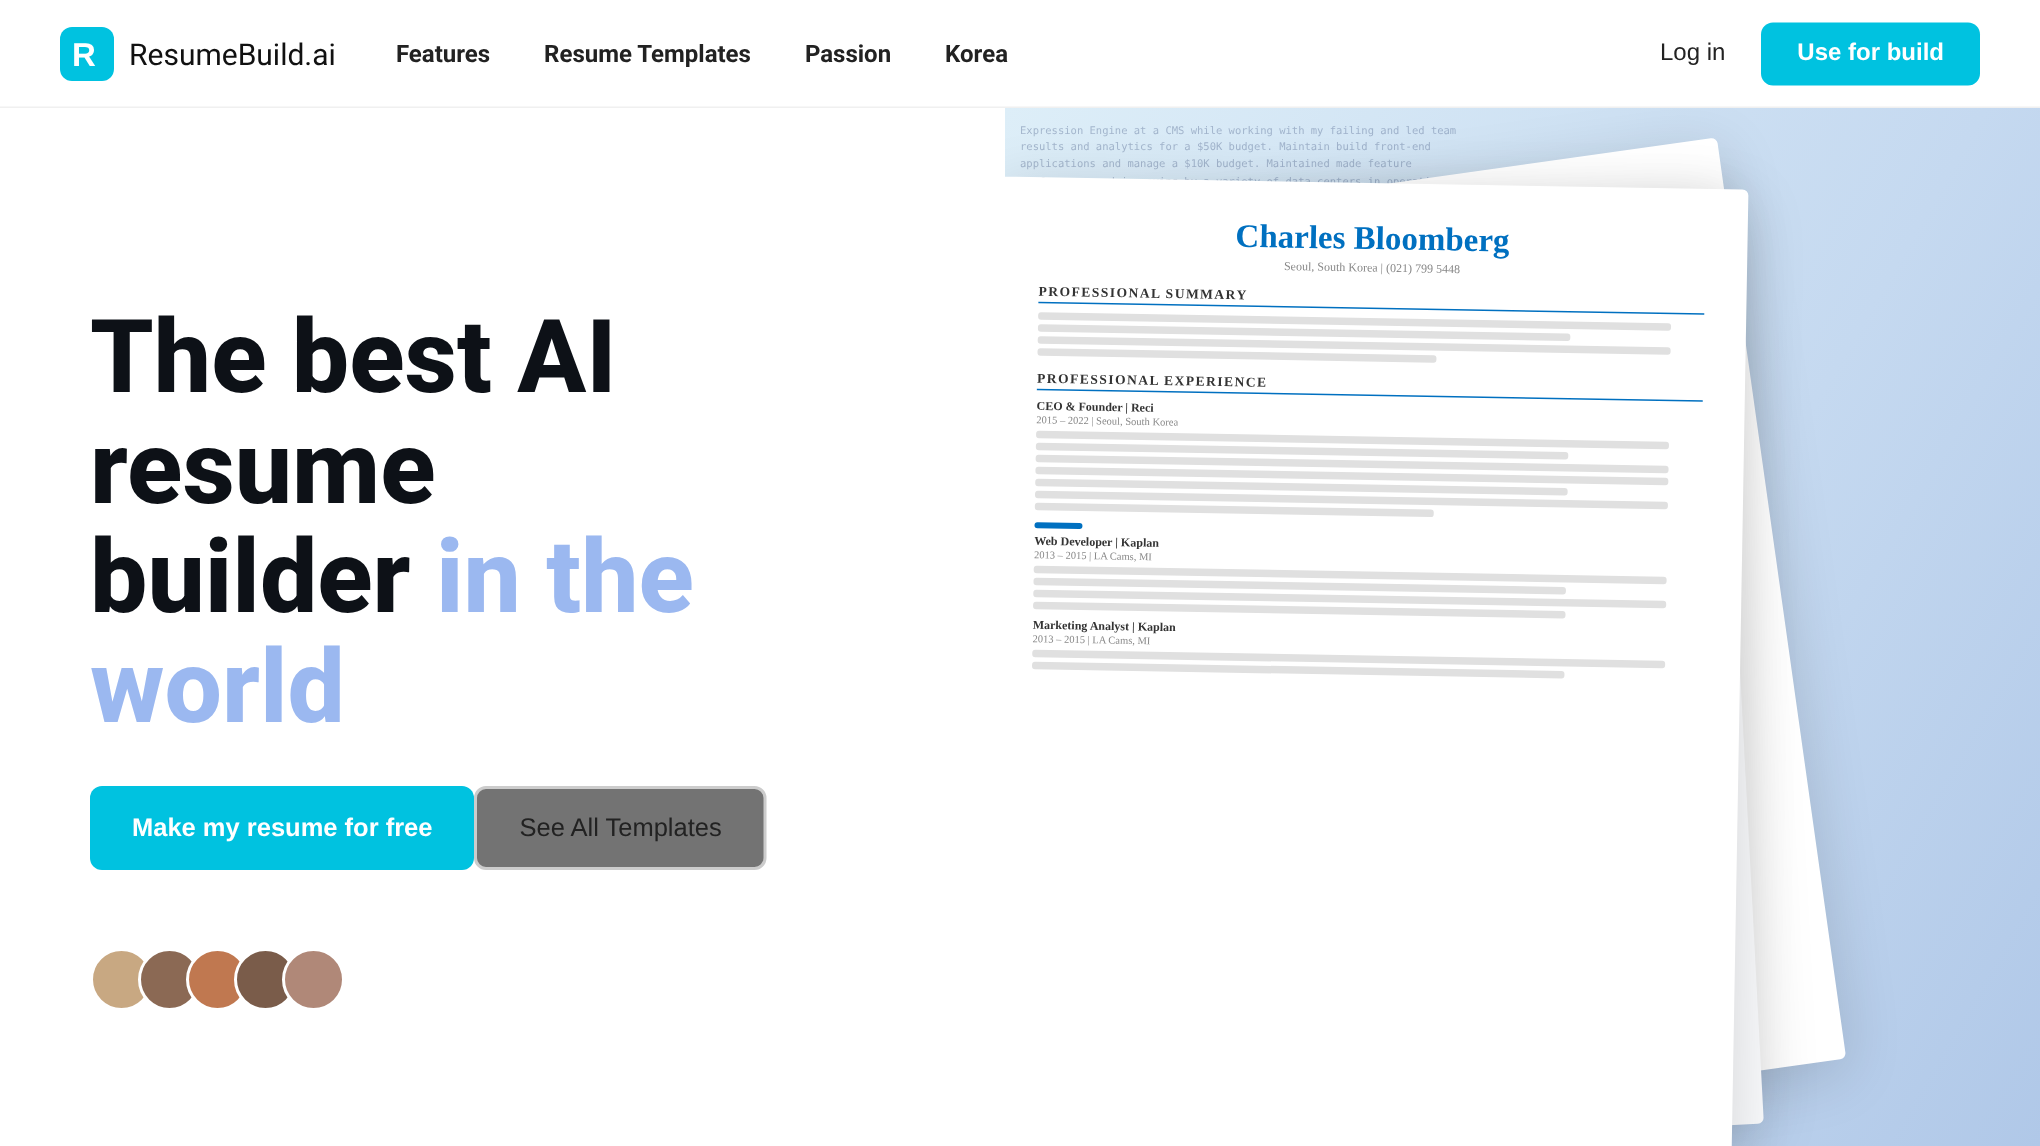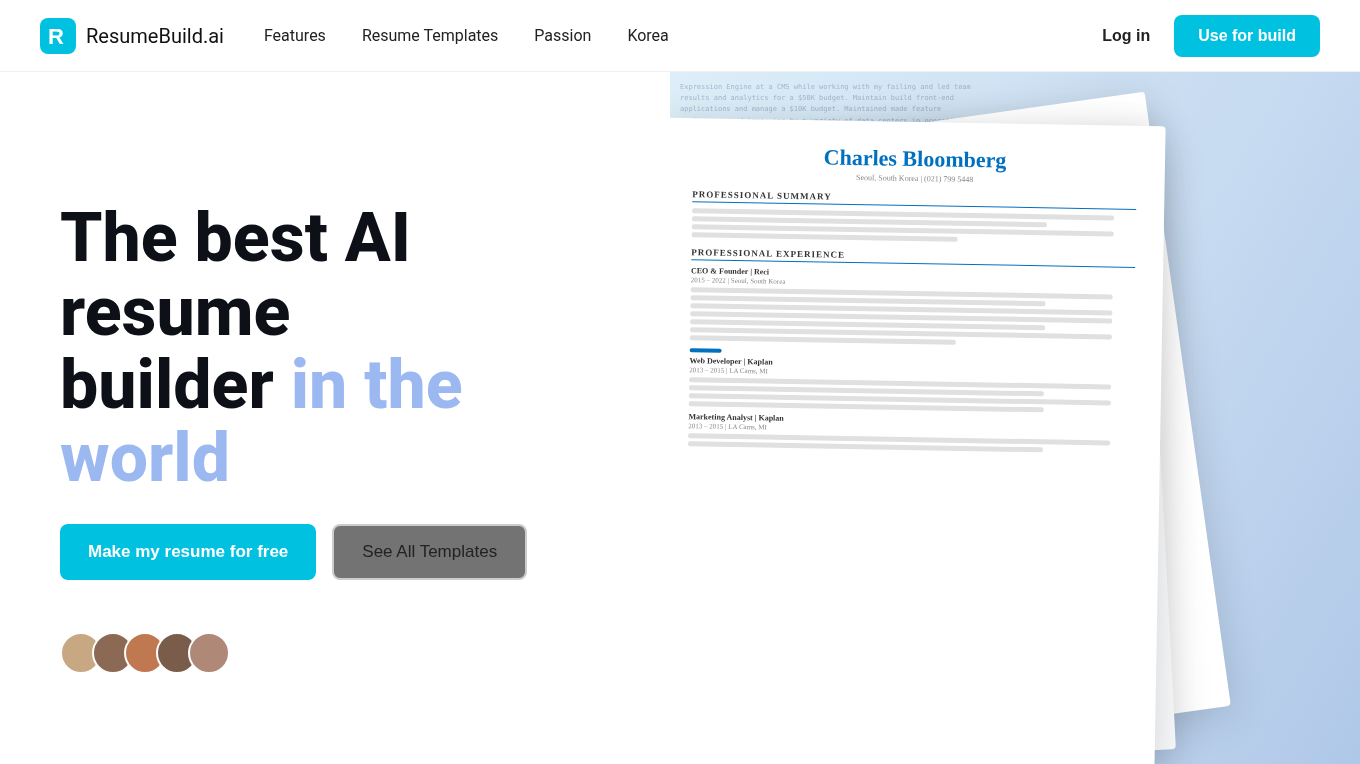--- a/index.html
+++ b/index.html
@@ -49,35 +49,35 @@
     }
     .nav-links {
       display: flex;
       align-items: center;
       gap: 36px;
     }
     .nav-link {
       font-size: 16px;
       color: #222;
       text-decoration: none;
-      font-weight: 400;
+      font-weight: 700;
       cursor: pointer;
     }
     .nav-right {
       display: flex;
       align-items: center;
       gap: 24px;
     }
     .login-btn {
       font-size: 16px;
       color: #222;
       background: none;
       border: none;
       cursor: pointer;
-      font-weight: 700;
+      font-weight: 400;
     }
     .cta-btn {
       background: #00c2e0;
       color: #fff;
       border: none;
       border-radius: 8px;
       padding: 12px 24px;
       font-size: 16px;
       font-weight: 600;
       cursor: pointer;
@@ -114,21 +114,21 @@
     }
     .hero-desc {
       font-size: 18px;
       color: #444;
       line-height: 1.6;
       max-width: 580px;
       margin-bottom: 44px;
     }
     .hero-buttons {
       display: flex;
-      gap: 16px;
+      gap: 0;
       margin-bottom: 52px;
     }
     .btn-primary {
       background: #00c2e0;
       color: #fff;
       border: none;
       border-radius: 8px;
       padding: 16px 28px;
       font-size: 17px;
       font-weight: 600;

